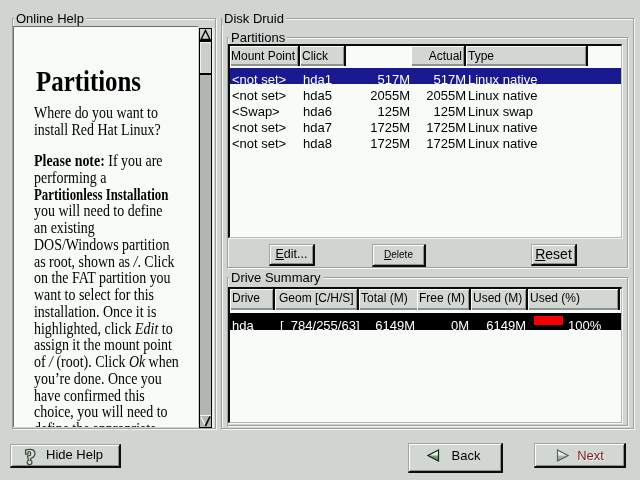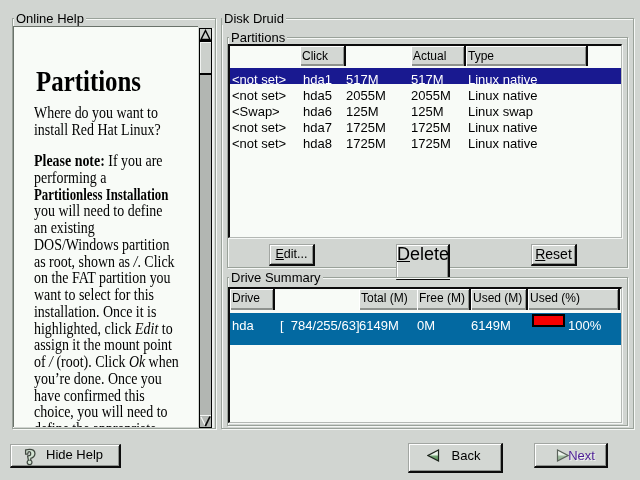--- a/index.html
+++ b/index.html
@@ -7,21 +7,21 @@
 #s b,#s i,#s u,#s em,#s strong{position:static}
 .frame{border:1px solid #9aa29a;box-shadow:inset 1px 1px 0 #f6f8f6, 1px 1px 0 #f6f8f6}
 .flab{background:#d1d5d1;font-size:13px;line-height:13px;padding:0 2px;white-space:nowrap}
 .tbl{border:2px solid #0c0c0c;border-right:1px solid #b4b8b4;border-bottom:1px solid #b4b8b4;
      background:#f8fbf7;box-shadow:1px 1px 0 #f6f8f6}
 .hc{top:0;height:20px;background:#d3d7d3;border-right:2px solid #0a0a0a;
     box-shadow:inset 1px 1px 0 #ffffff,inset -1px -2px 0 #8e928e;
     font-size:12px;line-height:21px;padding-left:2px;white-space:nowrap}
 .row{left:0;width:391px;height:16px;font-size:13px;line-height:16px;white-space:nowrap}
 .cell{top:4px;height:16px;font-size:13px;line-height:16px;white-space:nowrap}
-.r{}
+.r{text-align:right}
 .btn{background:#d3d7d3;border-top:1px solid #a2a6a2;border-left:1px solid #a2a6a2;
      border-right:2px solid #0c0c0c;border-bottom:2px solid #0c0c0c;
      box-shadow:inset 1px 1px 0 #ffffff,inset -1px -1px 0 #8e928e;
      font-size:13px;text-align:center;color:#000}
 .hl{font-family:"Liberation Serif",serif;font-size:17px;line-height:16.75px;white-space:nowrap;
     transform:scaleX(0.82);transform-origin:0 0;position:relative!important}
 </style></head><body>
 <div id="s">
 
   <div class="frame" style="left:12px;top:18px;width:204px;height:411px"></div>
@@ -72,20 +72,21 @@
   </svg>
   <div style="left:212px;top:28px;width:2px;height:400px;background:#eef0ee"></div>
 
   <div class="frame" style="left:221px;top:18px;width:413px;height:411px"></div>
   <div class="flab" style="left:222px;top:12px">Disk Druid</div>
 
   <div class="frame" style="left:227px;top:37px;width:401px;height:231px"></div>
   <div class="flab" style="left:229px;top:31px">Partitions</div>
 
   <div class="tbl" style="left:228px;top:44px;width:394px;height:194px">
+    <div class="hc" style="left:0;width:70px;padding-left:1px">Mount Point</div>
     <div class="hc" style="left:70px;width:46px">Click</div>
     <div class="hc r" style="left:181px;width:55px;padding-right:2px">Actual</div>
     <div class="hc" style="left:236px;width:122px">Type</div>
 
     <div class="row" style="top:22px;background:#191990;color:#fff">
       <span class="cell" style="left:2px">&lt;not set&gt;</span>
       <span class="cell" style="left:73px">hda1</span>
       <span class="cell r" style="left:116px;width:64px">517M</span>
       <span class="cell r" style="left:181px;width:55px">517M</span>
       <span class="cell" style="left:238px">Linux native</span>
@@ -114,34 +115,35 @@
     <div class="row" style="top:86px">
       <span class="cell" style="left:2px">&lt;not set&gt;</span>
       <span class="cell" style="left:73px">hda8</span>
       <span class="cell r" style="left:116px;width:64px">1725M</span>
       <span class="cell r" style="left:181px;width:55px">1725M</span>
       <span class="cell" style="left:238px">Linux native</span>
     </div>
   </div>
 
   <div class="btn" style="left:269px;top:244px;width:46px;height:22px;line-height:19px;font-size:12.5px"><u>E</u>dit...</div>
-  <div class="btn" style="left:396px;top:244px;width:54px;height:36px;line-height:19px;font-size:18px"><u>D</u>elete</div>
+  <div class="btn" style="left:372px;top:244px;width:54px;height:23px;line-height:19px;font-size:10px"><u>D</u>elete</div>
   <div class="btn" style="left:531px;top:244px;width:46px;height:22px;line-height:19px;font-size:14px"><u>R</u>eset</div>
 
   <div class="frame" style="left:227px;top:277px;width:401px;height:149px"></div>
   <div class="flab" style="left:229px;top:271px">Drive Summary</div>
 
   <div class="tbl" style="left:228px;top:287px;width:394px;height:136px">
     <div class="hc" style="left:0;width:45px;height:21px;line-height:19px">Drive</div>
+    <div class="hc" style="left:45px;width:84px;height:21px;line-height:19px;padding-left:4px">Geom [C/H/S]</div>
     <div class="hc" style="left:129px;width:70px;height:21px;line-height:19px">Total (M)</div>
     <div class="hc" style="left:187px;width:54px;height:21px;line-height:19px">Free (M)</div>
     <div class="hc" style="left:241px;width:57px;height:21px;line-height:19px">Used (M)</div>
     <div class="hc" style="left:298px;width:92px;height:21px;line-height:19px">Used (%)</div>
 
-    <div class="row" style="top:24px;height:32px;background:#0369a1;color:#fff;line-height:17px">
+    <div class="row" style="top:24px;height:17px;background:#000000;color:#fff;line-height:17px">
       <span class="cell" style="left:2px;line-height:17px">hda</span>
       <span class="cell" style="left:50px;line-height:17px">[&nbsp; 784/255/63]</span>
       <span class="cell r" style="left:129px;width:56px;line-height:17px">6149M</span>
       <span class="cell r" style="left:187px;width:52px;line-height:17px">0M</span>
       <span class="cell r" style="left:241px;width:55px;line-height:17px">6149M</span>
       <span class="cell" style="left:338px;line-height:17px">100%</span>
     </div>
     <div style="left:302px;top:25px;width:33px;height:13px;border:2px solid #000;background:#f50000"></div>
   </div>
 
@@ -160,21 +162,21 @@
         <linearGradient id="g1" x1="0" y1="0" x2="0" y2="1">
       <stop offset="0" stop-color="#f6fbf6"></stop>
           <stop offset="0.45" stop-color="#e2eee2"></stop>
       <stop offset="0.55" stop-color="#74a674"></stop>
           <stop offset="1" stop-color="#5d915d"></stop>
     </linearGradient>
       </defs>
     <polygon points="11.5,1 11.5,12 1,6.5" fill="url(#g1)" stroke="#1c241c" stroke-width="1.2"></polygon>
   </svg>
 
-  <div class="btn" style="left:534px;top:443px;width:74px;height:25px;line-height:24px;color:#4c1d95;
+  <div class="btn" style="left:534px;top:443px;width:92px;height:25px;line-height:24px;color:#7f1d1d;
        text-shadow:1px 1px 0 #f2f4f2">
     <span style="position:static;padding-left:22px">Next</span>
   </div>
   <svg style="left:556px;top:449px" width="13" height="13" viewBox="0 0 13 13">
     <defs>
         <linearGradient id="g2" x1="0" y1="0" x2="0" y2="1">
       <stop offset="0" stop-color="#f8fcf8"></stop>
           <stop offset="0.45" stop-color="#eaf2ea"></stop>
       <stop offset="0.55" stop-color="#a4c0a4"></stop>
           <stop offset="1" stop-color="#8fb08f"></stop>

